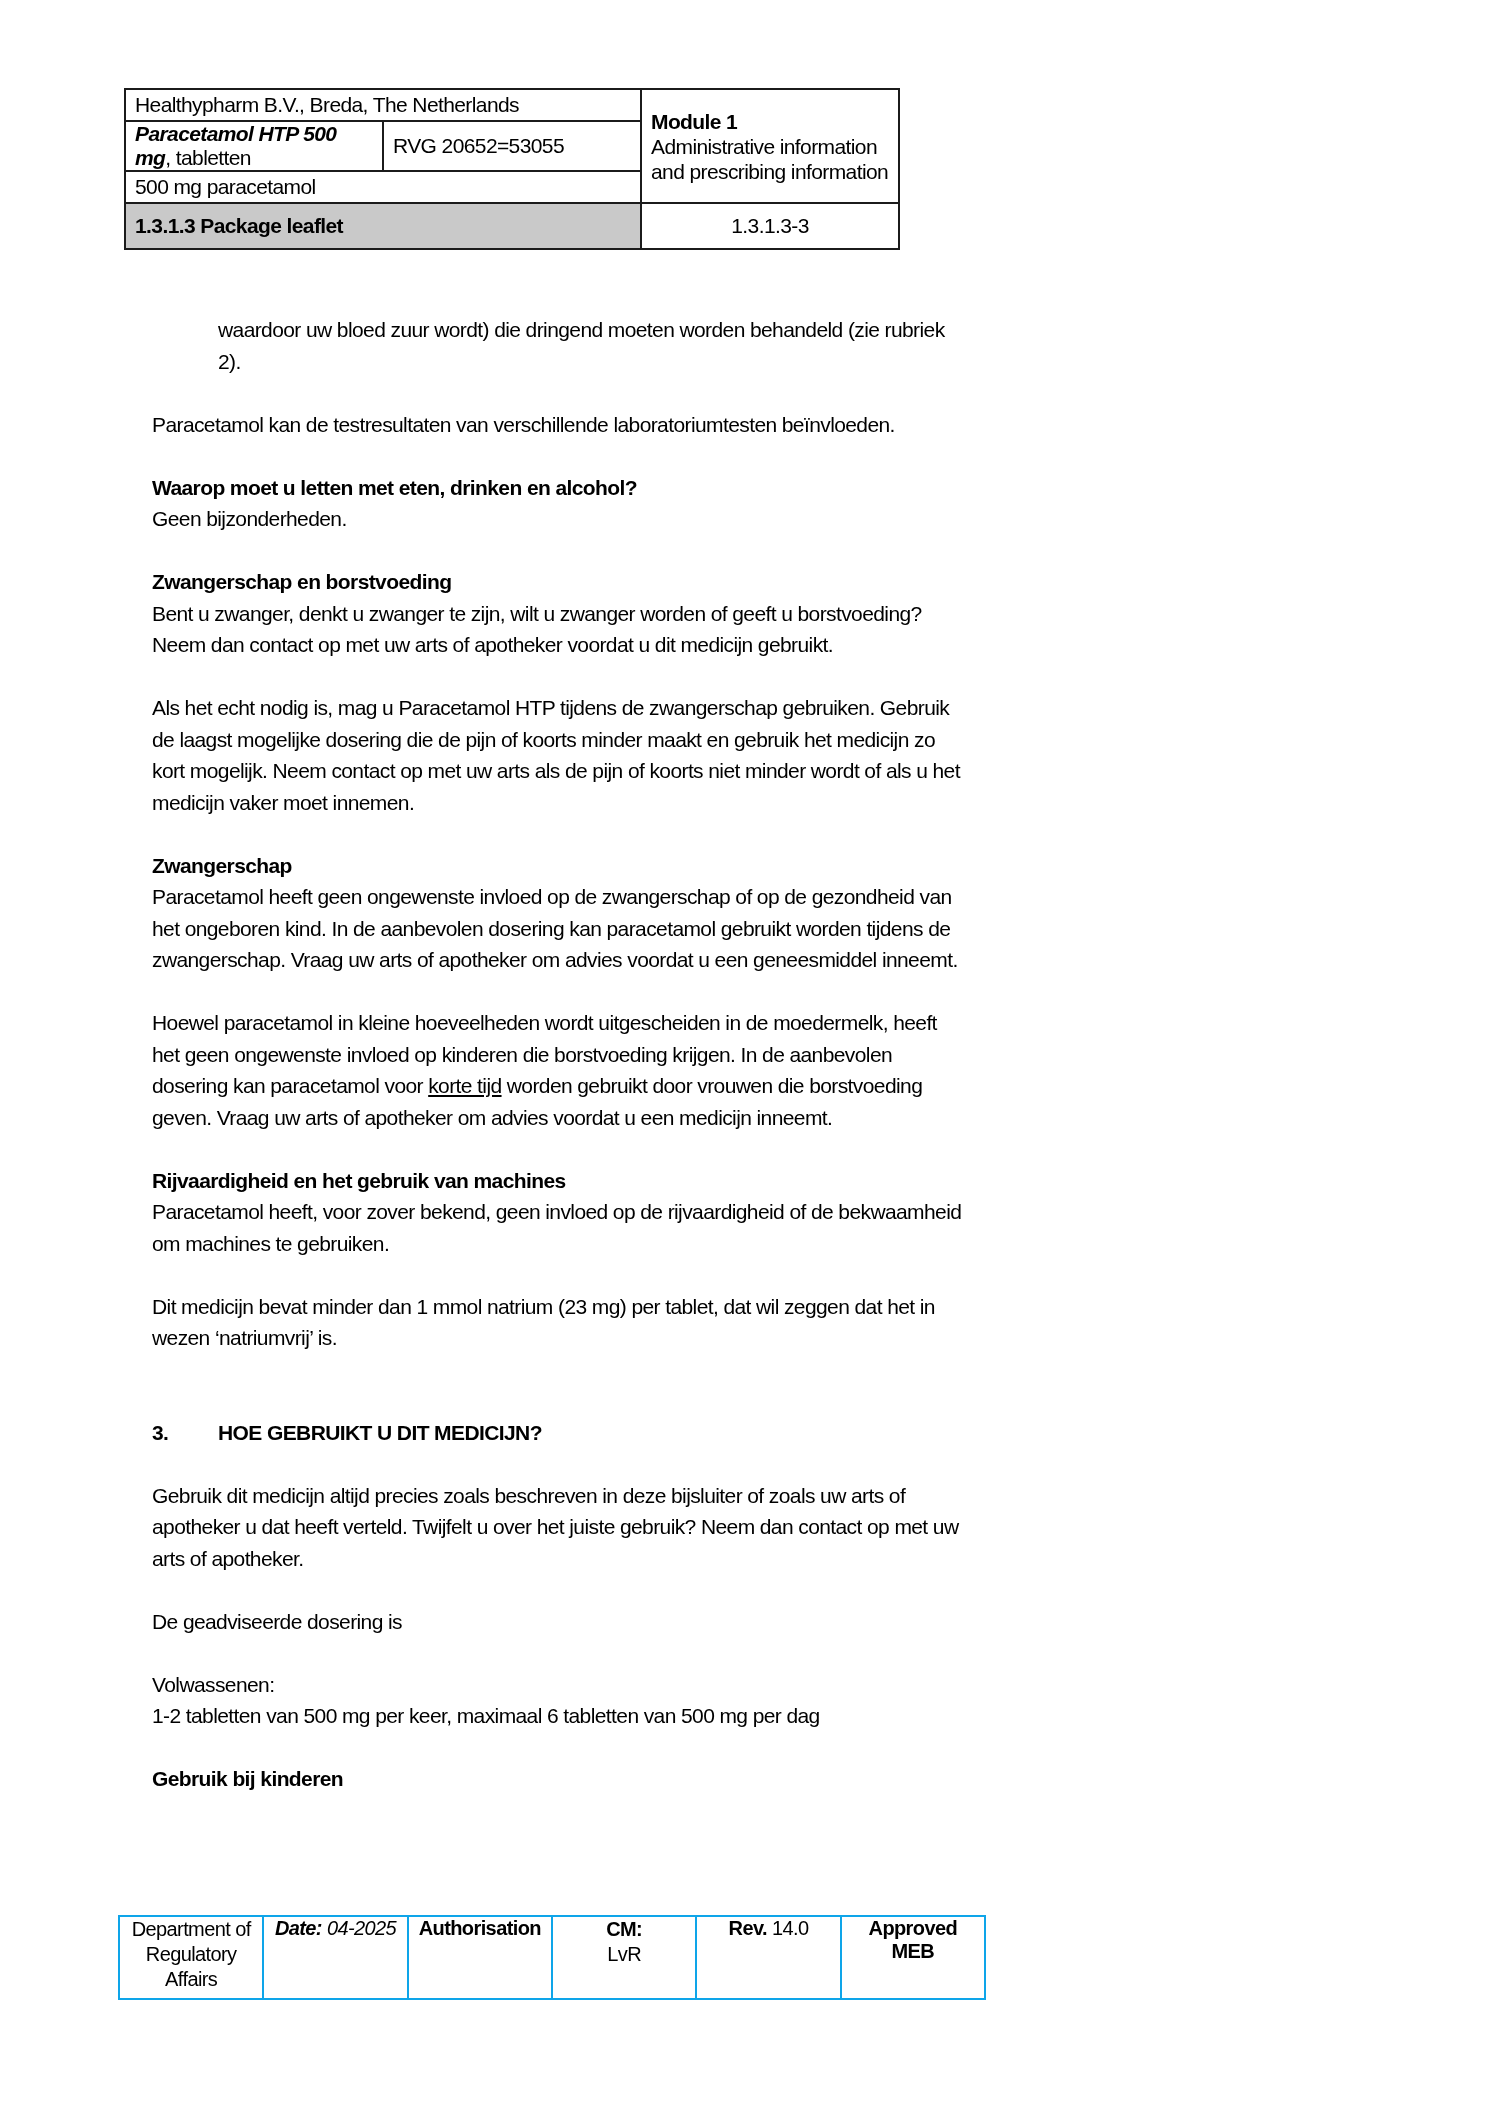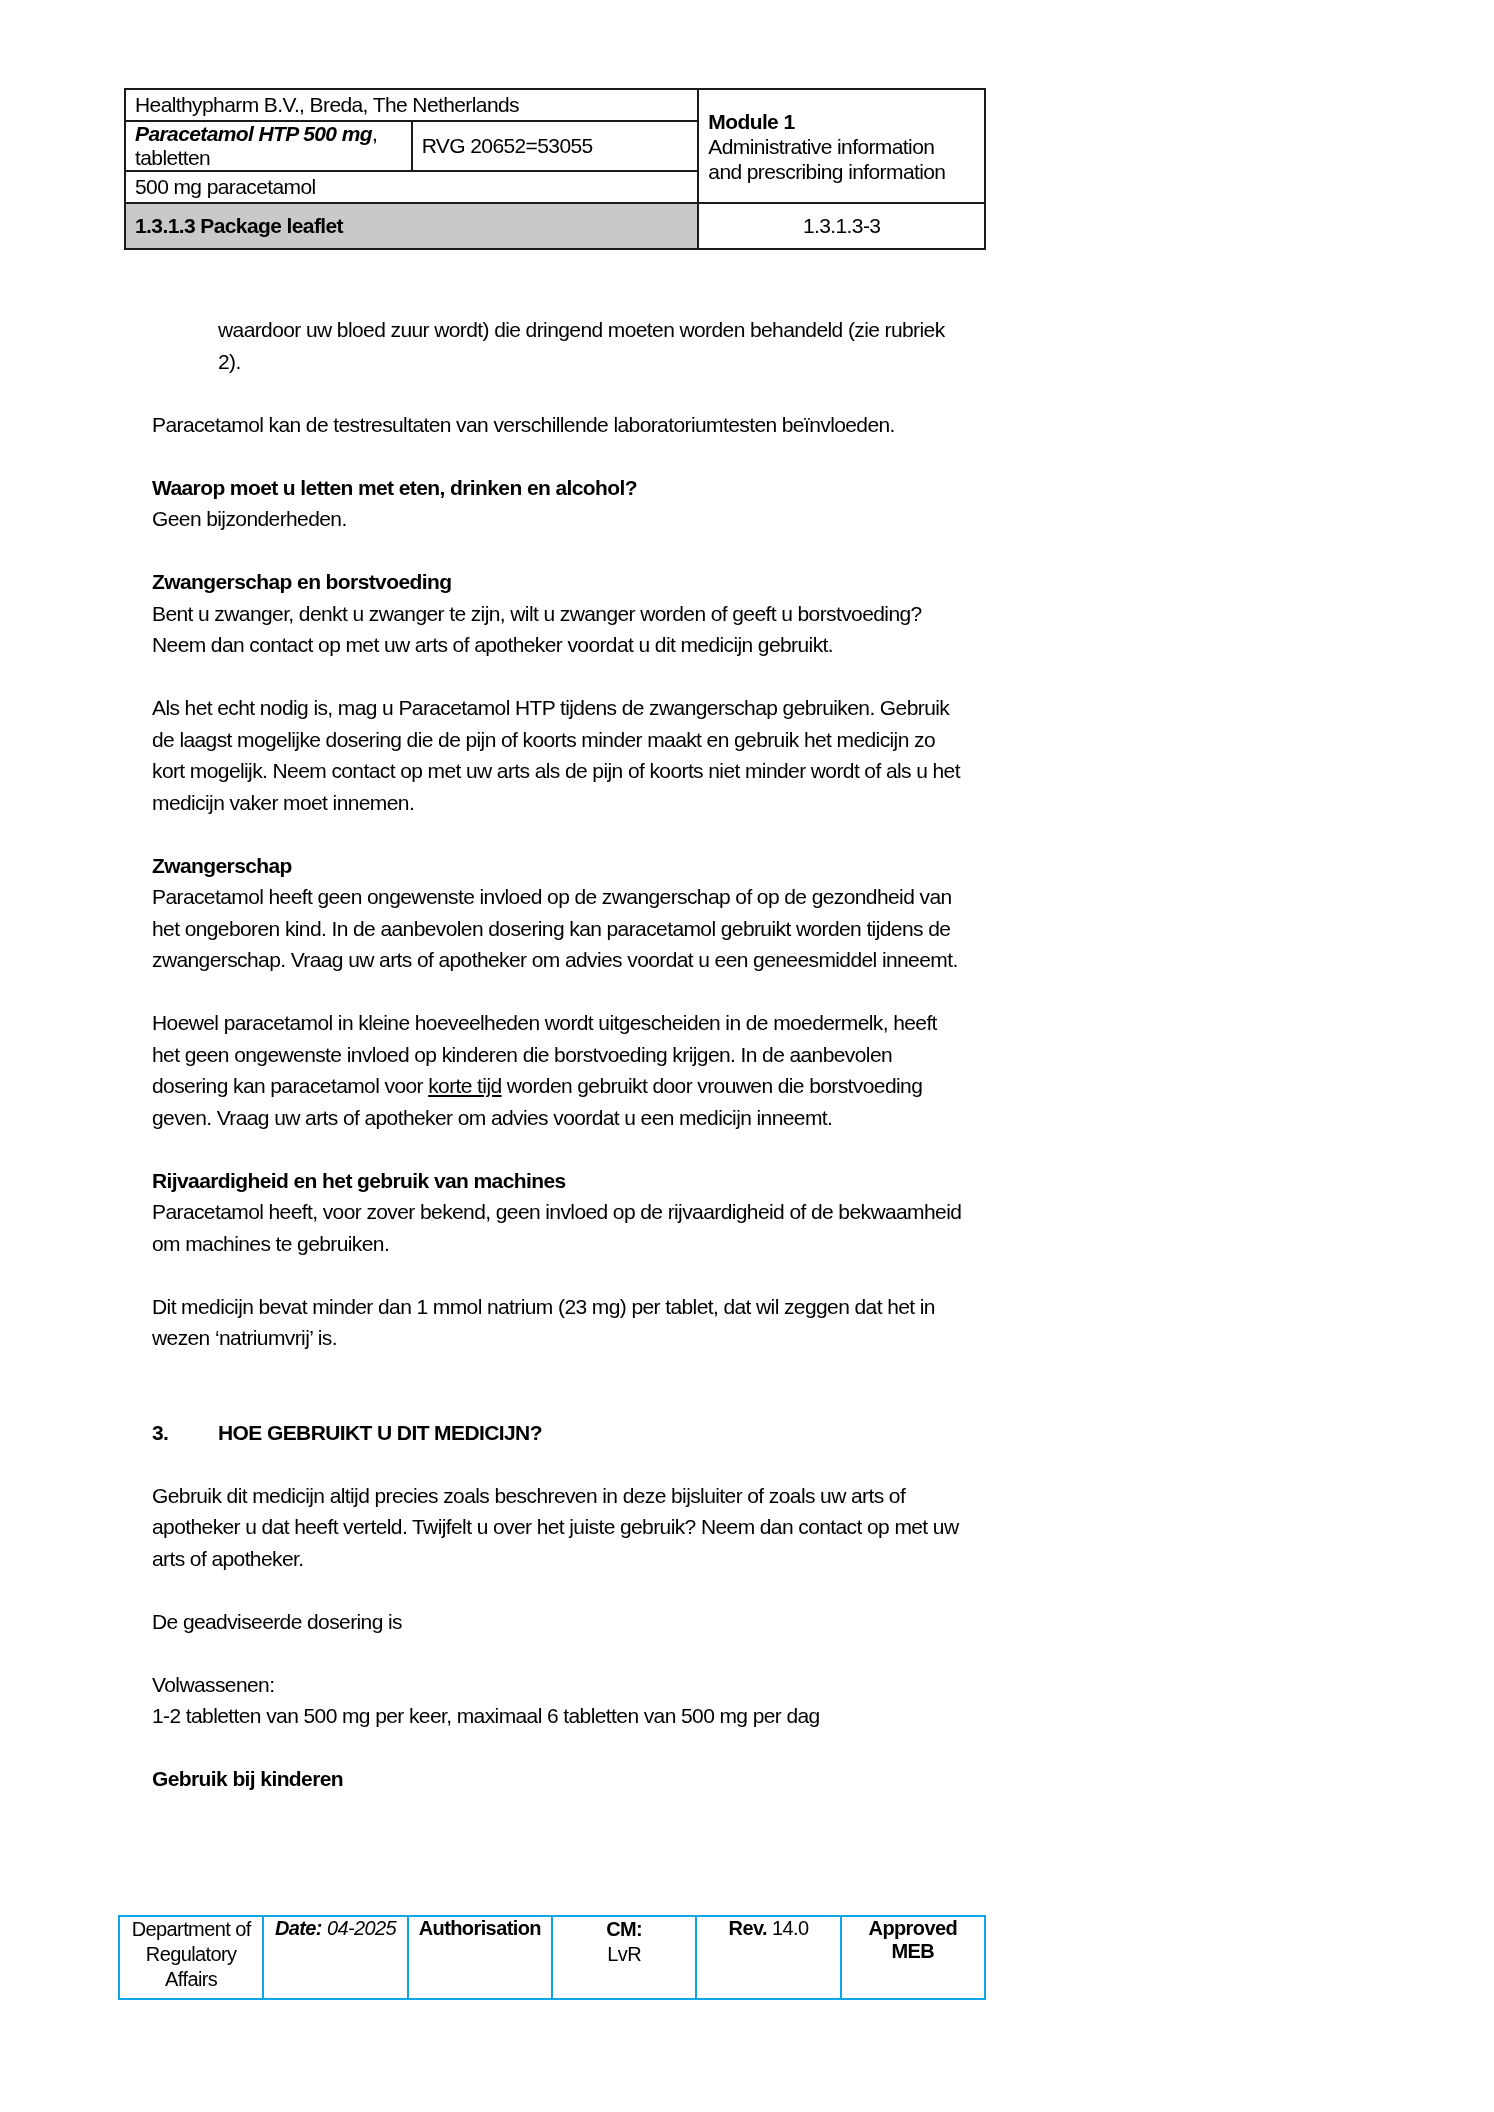--- a/index.html
+++ b/index.html
@@ -7,21 +7,21 @@
     position:relative; width:1494px; height:2112px; background:#ffffff;
     font-family:"Liberation Sans", sans-serif; color:#000; letter-spacing:-0.6px;
     overflow:hidden;
   }
   .b { font-weight:bold; }
   .bi { font-weight:bold; font-style:italic; }
   .u { text-decoration:underline; }
 
   
   table.hdr {
-    position:absolute; left:124px; top:88px; width:862px;
+    position:absolute; left:124px; top:88px; width:776px;
     border-collapse:collapse; table-layout:fixed;
   }
   table.hdr td {
     border:2px solid #1b1b1b; font-size:21px; padding:0 9px; vertical-align:middle;
     overflow:hidden;
   }
   .r1 td { height:30px; }
   .r2 td { height:28px; }
   .r3 td { height:30px; }
   .r4 td { height:44px; }

